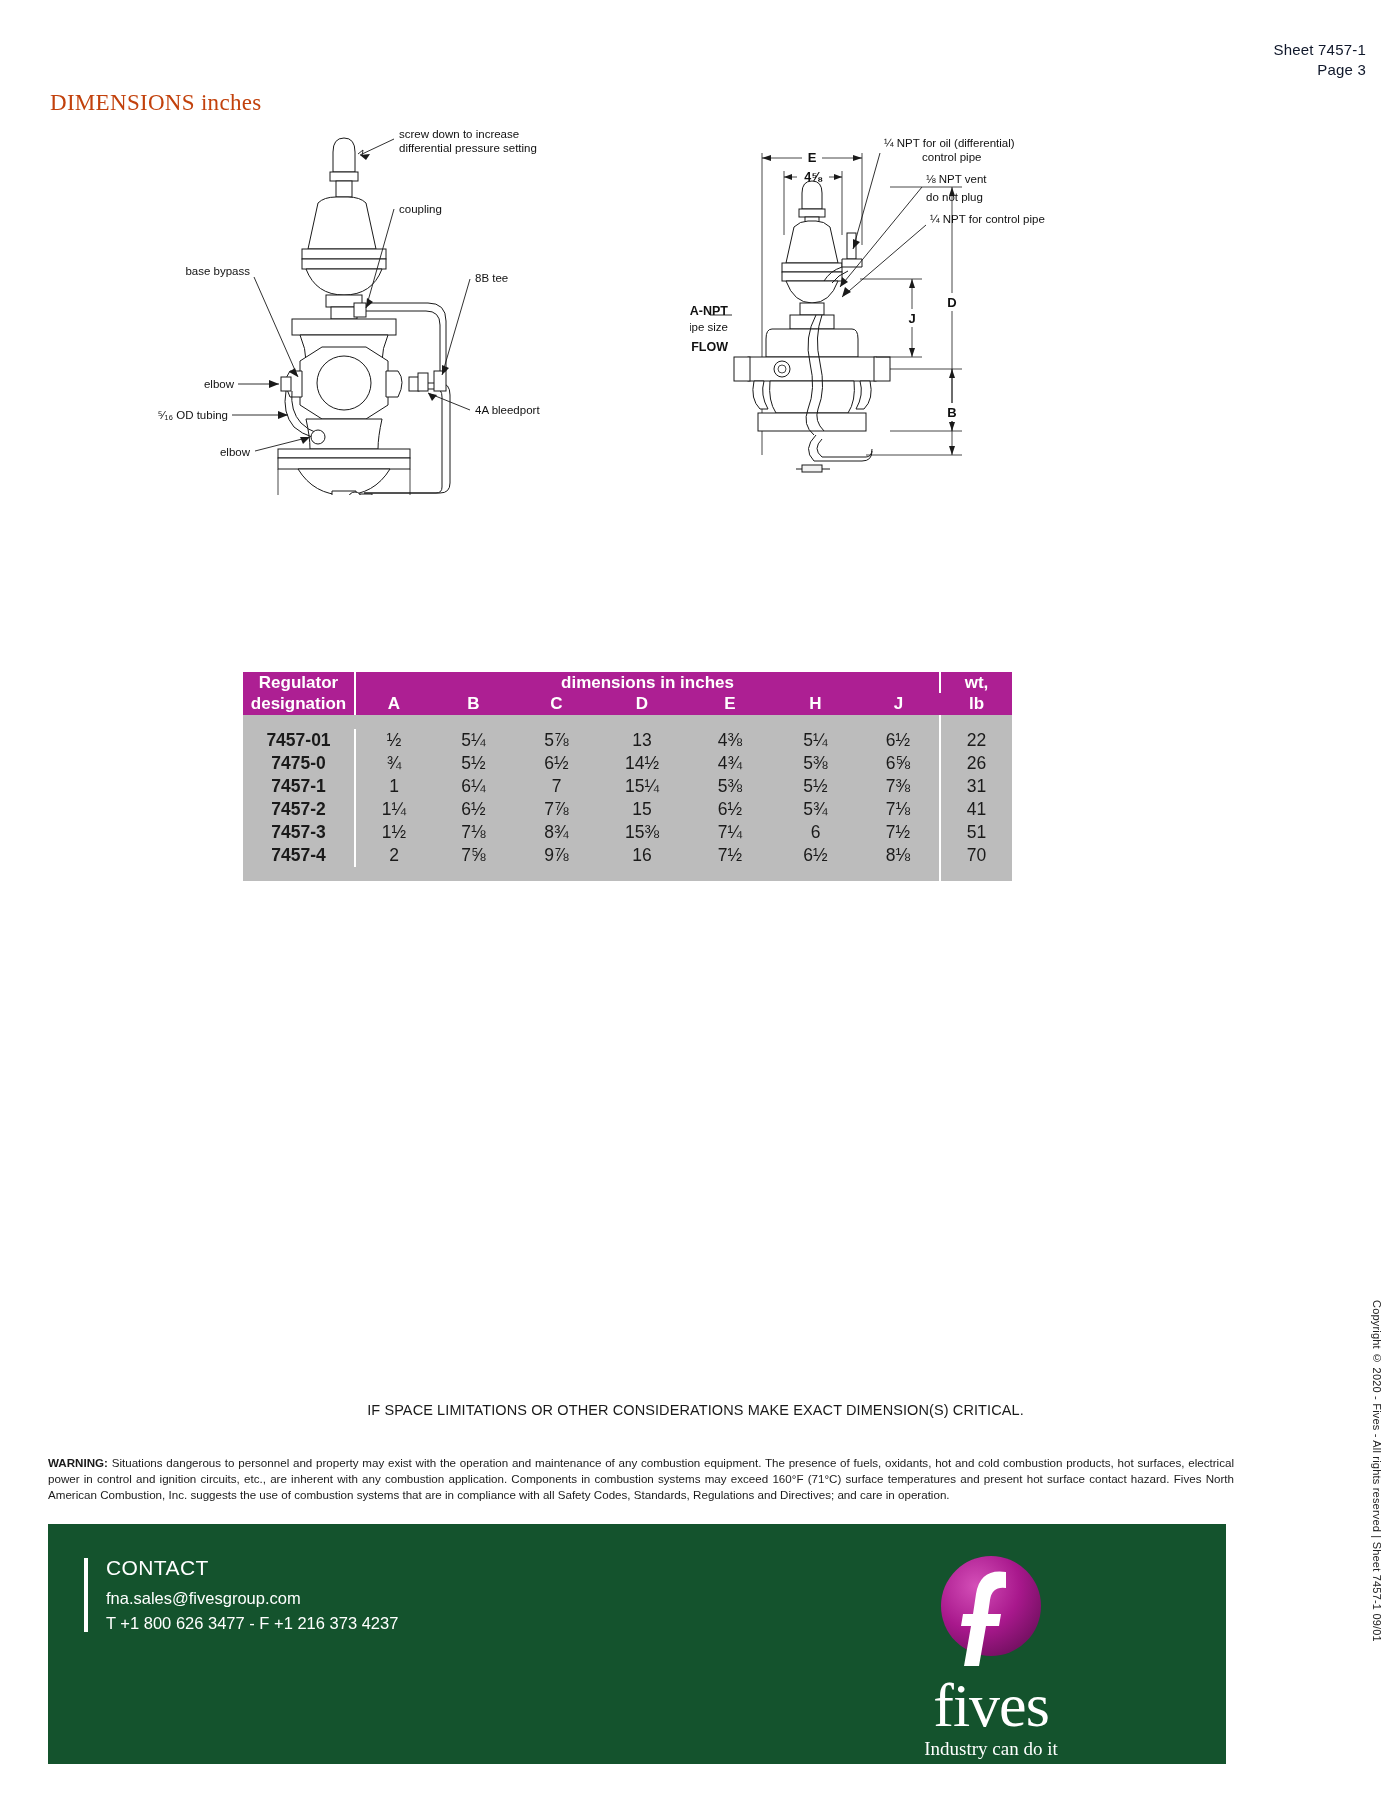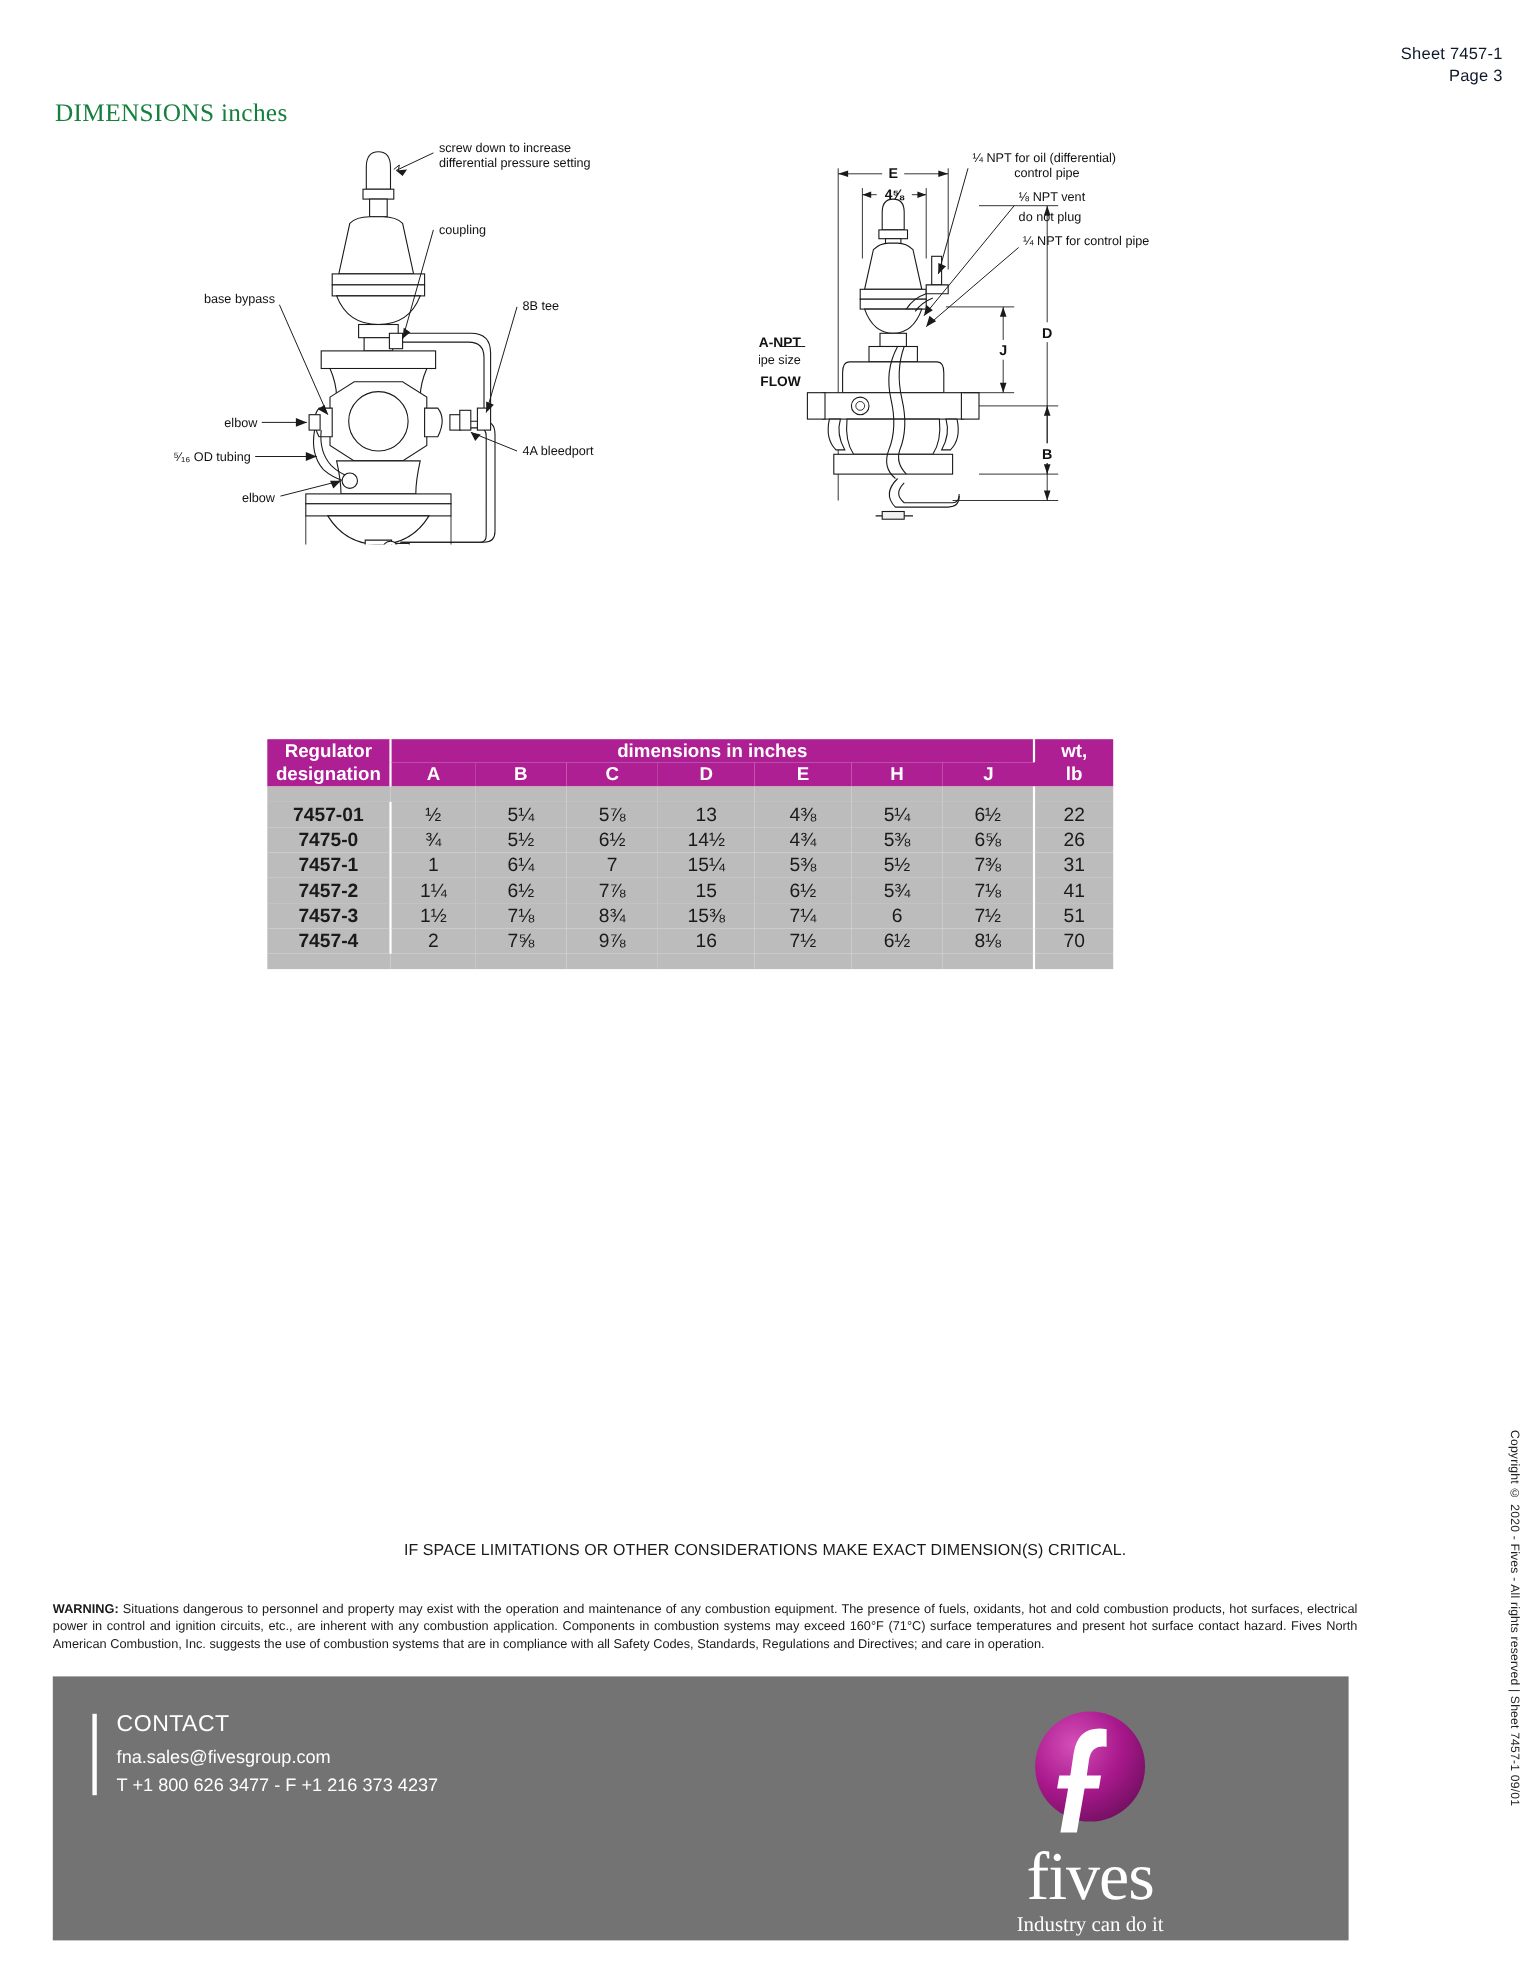--- a/index.html
+++ b/index.html
@@ -17,21 +17,21 @@
   .sheet-header {
     position:absolute; top:40px; right:25px;
     text-align:right; line-height:1.35;
     font-size:15px; color:#0f172a;
     letter-spacing:.2px;
   }
 
   .page-title {
     position:absolute; left:50px; top:90px;
     font-family:"Liberation Serif", serif;
-    font-size:23px; color:#15803d; letter-spacing:.3px;
+    font-size:23px; color:#c2410c; letter-spacing:.3px;
   }
 
   
   .diagram-area { position:absolute; left:0; top:125px; width:1391px; height:400px; }
   .diagram { position:absolute; }
   .diagram svg { display:block; }
 
   .cal { font-family:"Liberation Sans", sans-serif; font-size:11.5px; fill:#111; }
   .cal-b { font-family:"Liberation Sans", sans-serif; font-size:12.5px; fill:#111; font-weight:bold; }
   .dim { font-family:"Liberation Sans", sans-serif; font-size:13px; fill:#111; font-weight:bold;}
@@ -81,21 +81,21 @@
   .side-copy {
     position:absolute; right:8px; top:1300px;
     writing-mode:vertical-rl;
     font-size:11px; color:#222; letter-spacing:.2px;
   }
 
   
   .footer {
     position:absolute; left:48px; top:1524px;
     width:1178px; height:240px;
-    background:#737373; color:#fff;
+    background:#14532d; color:#fff;
   }
   .contact-block { position:absolute; left:58px; top:32px; }
   .contact-bar {
     position:absolute; left:36px; top:34px; width:4px; height:74px; background:#fff;
   }
   .contact-title { font-size:21px; letter-spacing:.4px; margin-bottom:6px; }
   .contact-line { font-size:16.5px; line-height:1.5; }
   .company-block { position:absolute; left:58px; top:144px; }
   .company-name { font-size:17px; font-weight:bold; line-height:1.5; }
   .company-addr { font-size:16.5px; line-height:1.5; }

